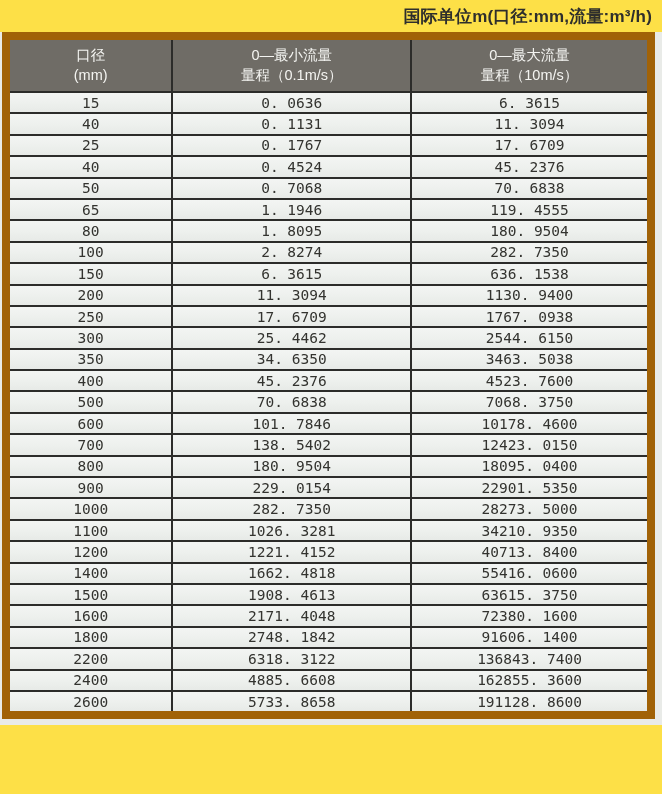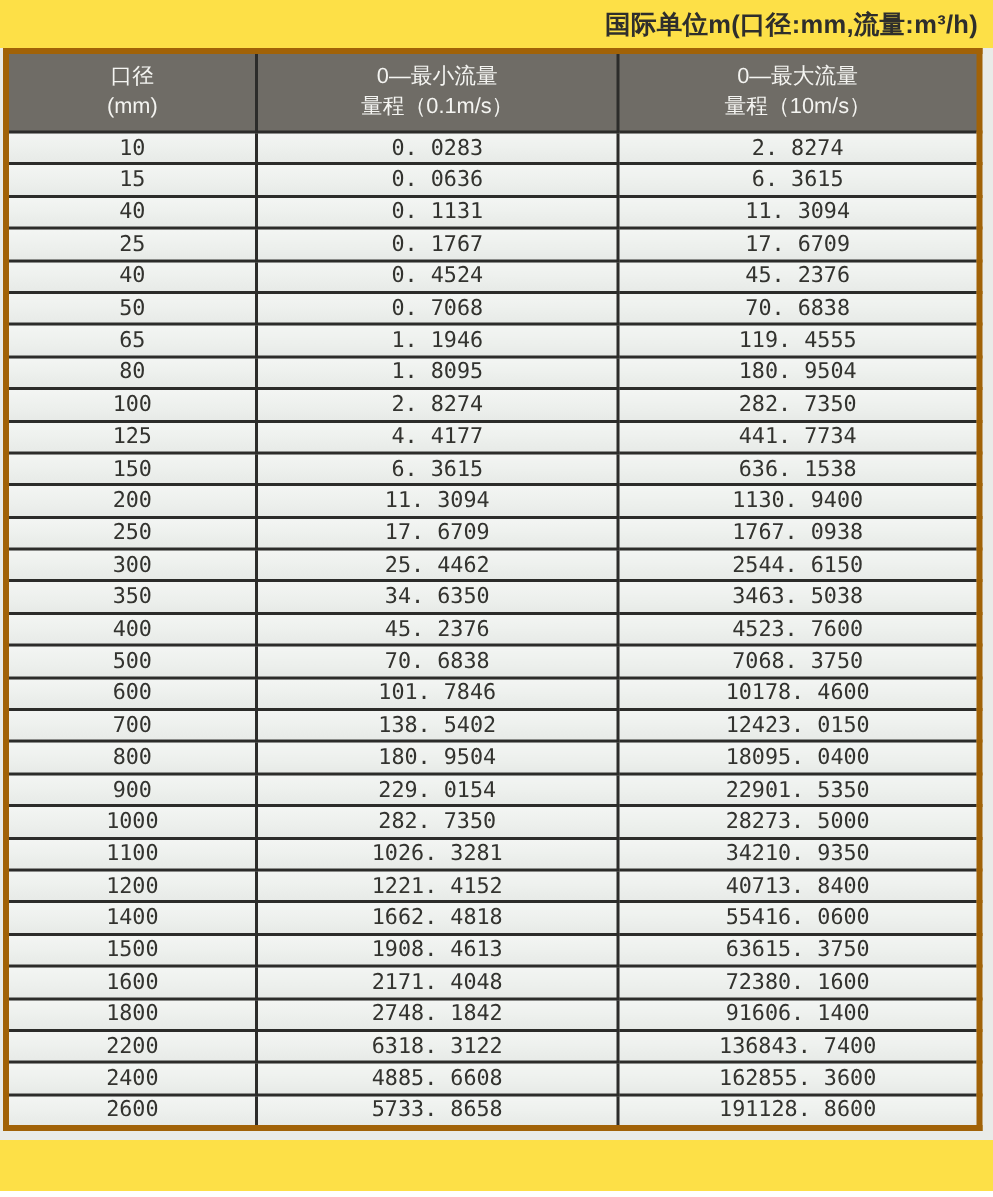--- a/index.html
+++ b/index.html
@@ -22,21 +22,21 @@
     letter-spacing: 0.2px;
   }
   .table-zone {
     padding: 0 7px 6px 2px;
     background: #e9ebe8;
   }
   table.flow-table {
     width: 100%;
     border-collapse: collapse;
     table-layout: fixed;
-    border: 4px solid #a16207;
+    border: 8px solid #a16207;
   }
   table.flow-table th {
     background: #6f6c66;
     color: #f4f4f1;
     font-weight: normal;
     font-size: 14.5px;
     line-height: 1.38;
     padding: 5px 0 6px 0;
     border: 2px solid #2c2c2a;
     text-align: center;
@@ -81,25 +81,20 @@
             <span class="hdr-line">量程（0.1m/s）</span>
           </th>
           <th>
             <span class="hdr-line">0—最大流量</span>
             <span class="hdr-line">量程（10m/s）</span>
           </th>
         </tr>
       </thead>
       <tbody>
           <tr>
-            <td>10</td>
-            <td>0. 0283</td>
-            <td>2. 8274</td>
-          </tr>
-          <tr>
             <td>15</td>
             <td>0. 0636</td>
             <td>6. 3615</td>
           </tr>
           <tr>
             <td>40</td>
             <td>0. 1131</td>
             <td>11. 3094</td>
           </tr>
           <tr>
@@ -126,25 +121,20 @@
             <td>80</td>
             <td>1. 8095</td>
             <td>180. 9504</td>
           </tr>
           <tr>
             <td>100</td>
             <td>2. 8274</td>
             <td>282. 7350</td>
           </tr>
           <tr>
-            <td>125</td>
-            <td>4. 4177</td>
-            <td>441. 7734</td>
-          </tr>
-          <tr>
             <td>150</td>
             <td>6. 3615</td>
             <td>636. 1538</td>
           </tr>
           <tr>
             <td>200</td>
             <td>11. 3094</td>
             <td>1130. 9400</td>
           </tr>
           <tr>

